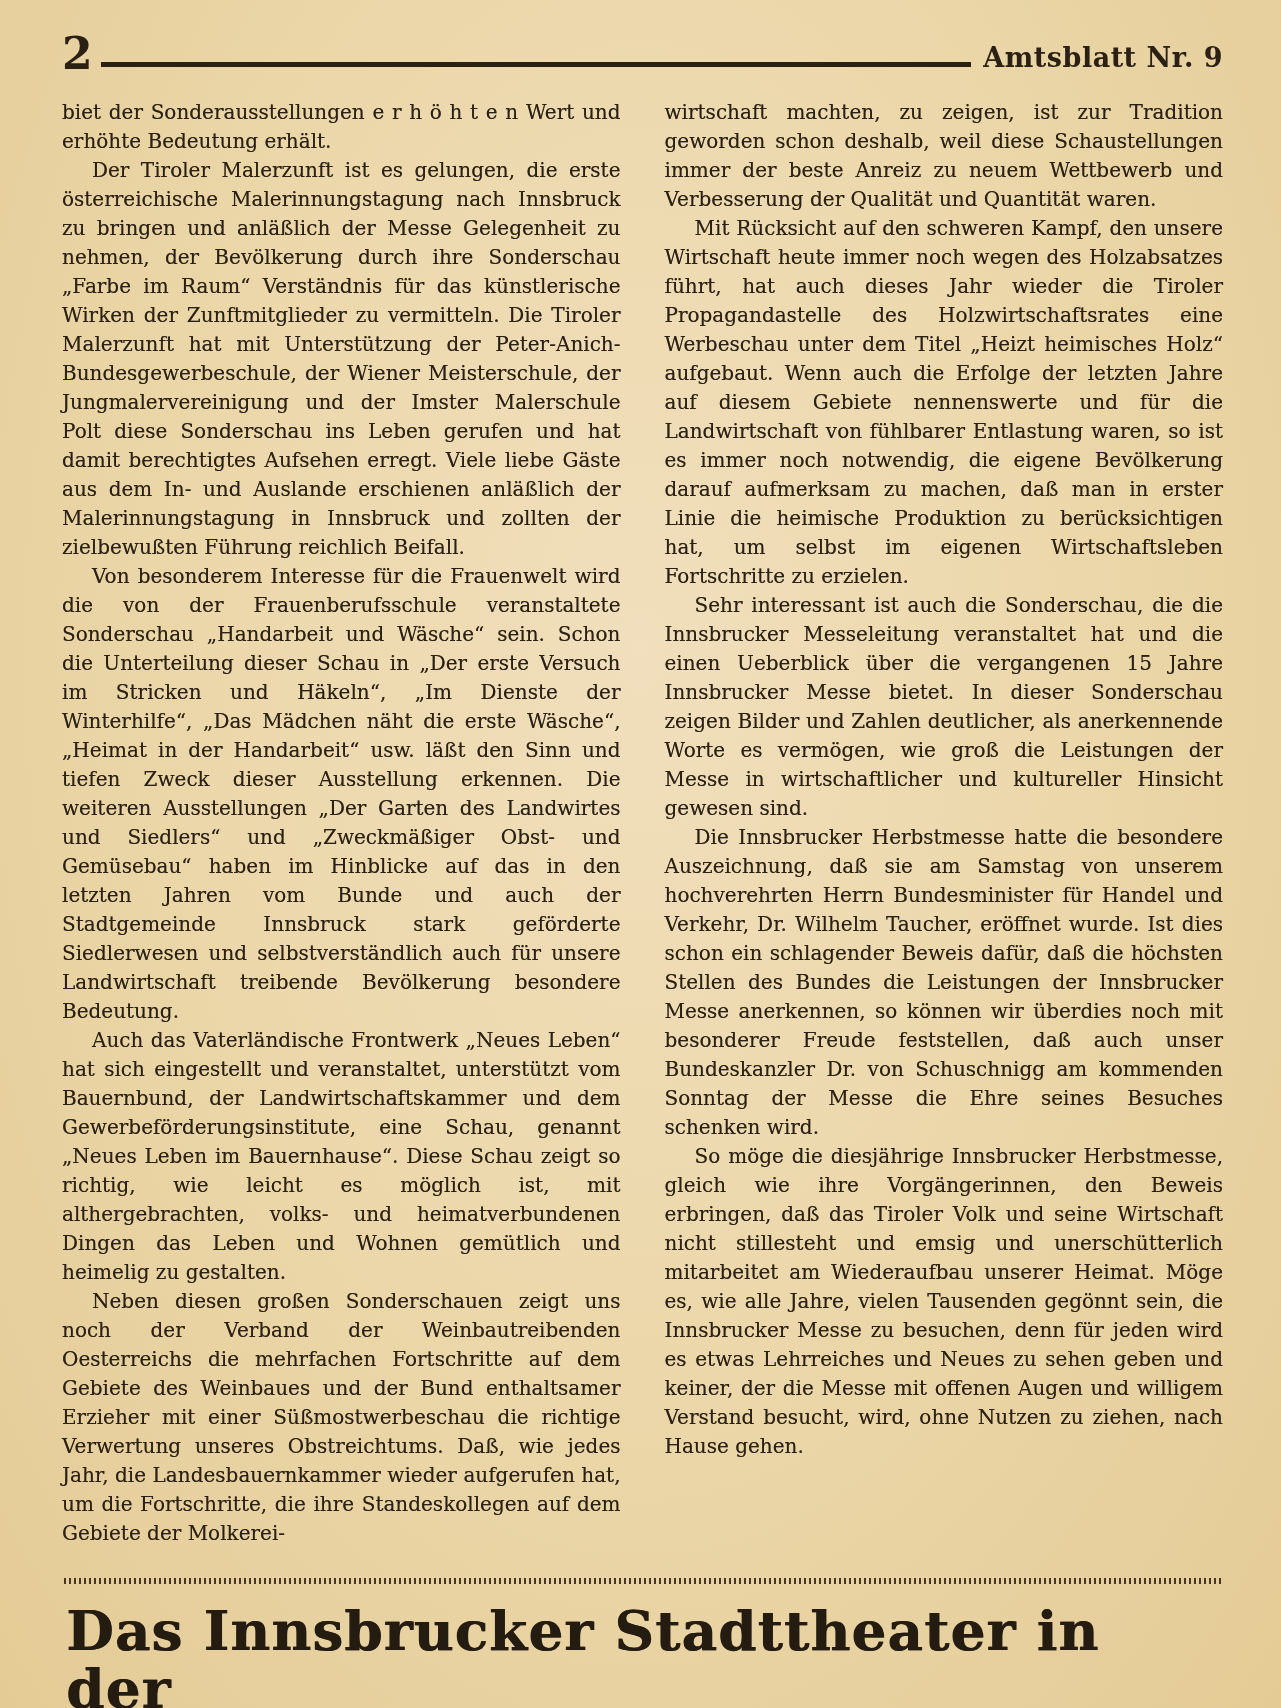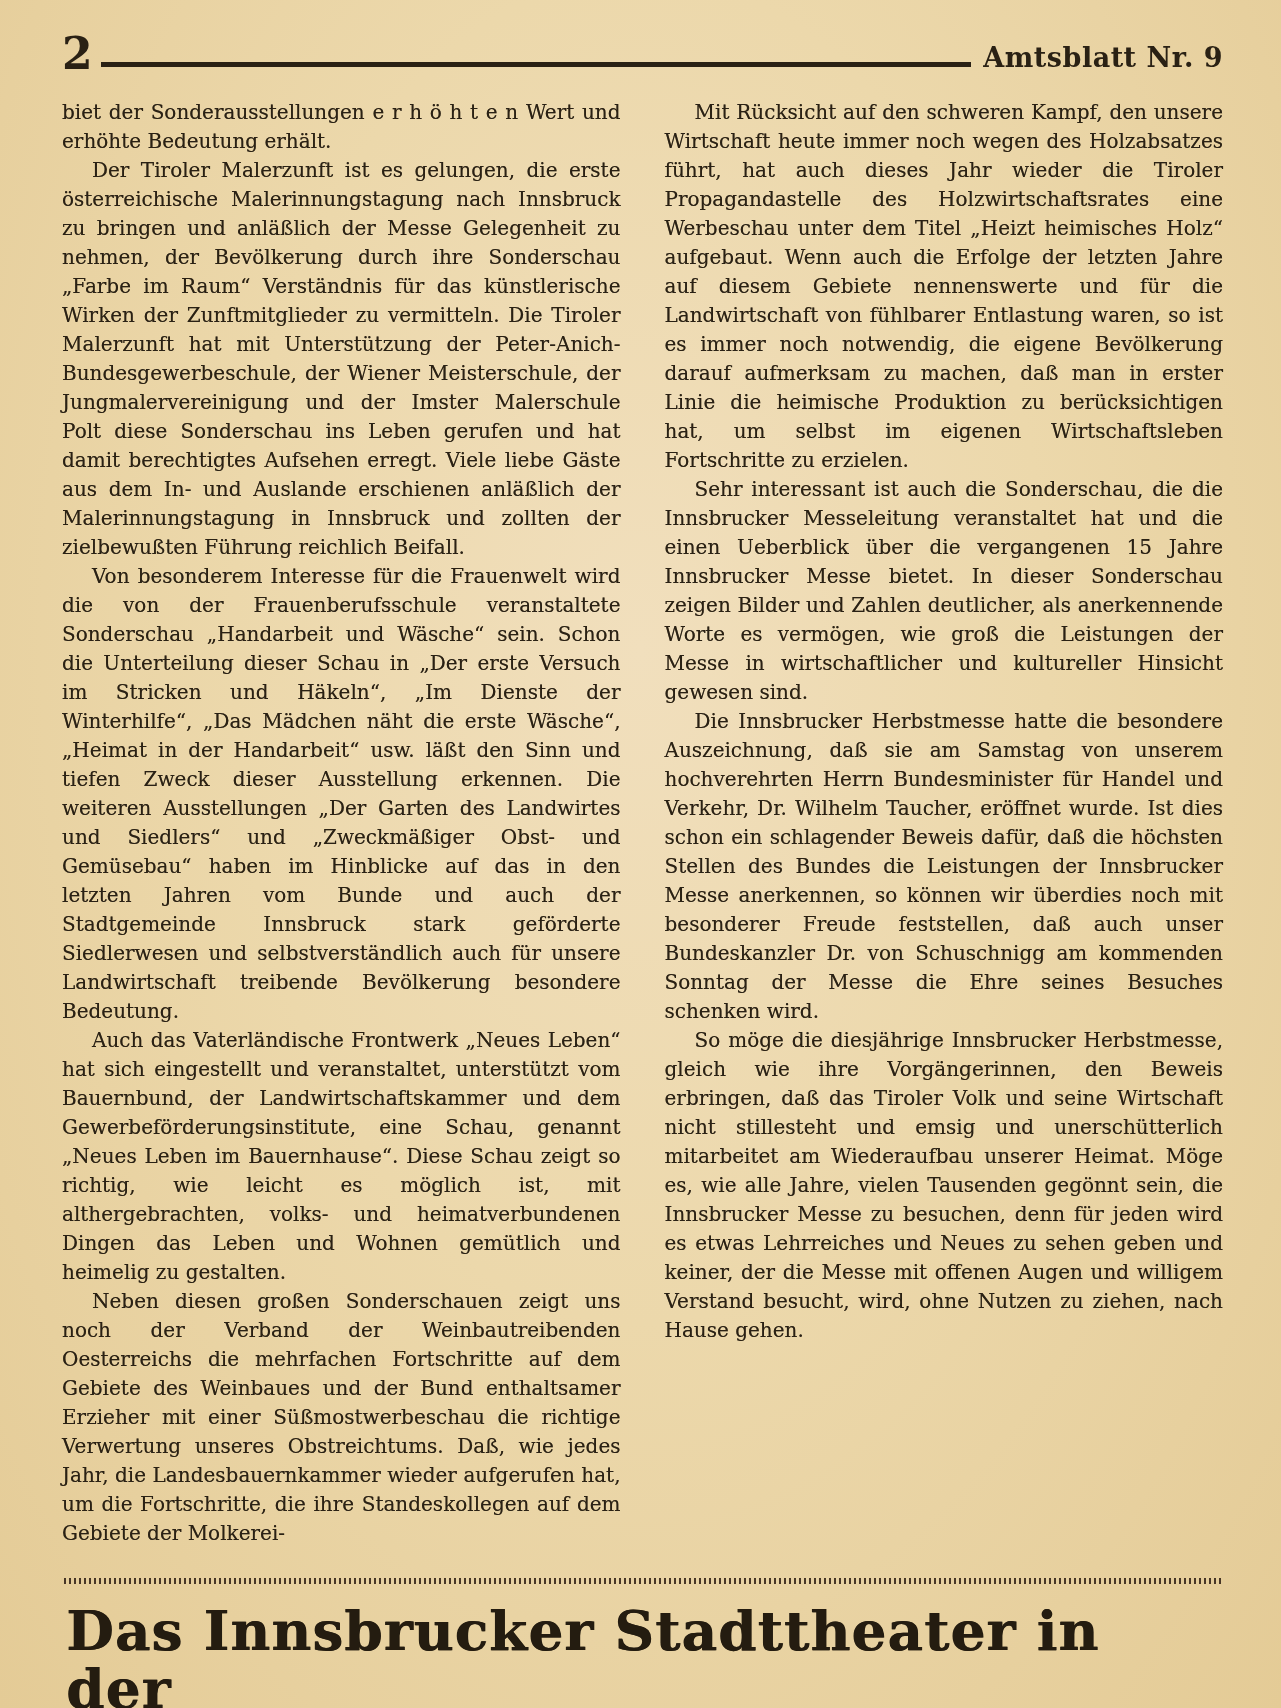--- a/index.html
+++ b/index.html
@@ -49,20 +49,21 @@
 
   <section class="two-col">
     <div class="col">
       <p class="para cont">biet der Sonderausstellungen e r h ö h t e n Wert und erhöhte Bedeutung erhält.</p>
       <p class="para">Der Tiroler Malerzunft ist es gelungen, die erste österreichische Malerinnungstagung nach Innsbruck zu bringen und anläßlich der Messe Gelegenheit zu nehmen, der Bevölkerung durch ihre Sonderschau „Farbe im Raum“ Verständnis für das künstlerische Wirken der Zunftmitglieder zu vermitteln. Die Tiroler Malerzunft hat mit Unterstützung der Peter-Anich-Bundesgewerbeschule, der Wiener Meisterschule, der Jungmalervereinigung und der Imster Malerschule Polt diese Sonderschau ins Leben gerufen und hat damit berechtigtes Aufsehen erregt. Viele liebe Gäste aus dem In- und Auslande erschienen anläßlich der Malerinnungstagung in Innsbruck und zollten der zielbewußten Führung reichlich Beifall.</p>
       <p class="para">Von besonderem Interesse für die Frauenwelt wird die von der Frauenberufsschule veranstaltete Sonderschau „Handarbeit und Wäsche“ sein. Schon die Unterteilung dieser Schau in „Der erste Versuch im Stricken und Häkeln“, „Im Dienste der Winterhilfe“, „Das Mädchen näht die erste Wäsche“, „Heimat in der Handarbeit“ usw. läßt den Sinn und tiefen Zweck dieser Ausstellung erkennen. Die weiteren Ausstellungen „Der Garten des Landwirtes und Siedlers“ und „Zweckmäßiger Obst- und Gemüsebau“ haben im Hinblicke auf das in den letzten Jahren vom Bunde und auch der Stadtgemeinde Innsbruck stark geförderte Siedlerwesen und selbstverständlich auch für unsere Landwirtschaft treibende Bevölkerung besondere Bedeutung.</p>
       <p class="para">Auch das Vaterländische Frontwerk „Neues Leben“ hat sich eingestellt und veranstaltet, unterstützt vom Bauernbund, der Landwirtschaftskammer und dem Gewerbeförderungsinstitute, eine Schau, genannt „Neues Leben im Bauernhause“. Diese Schau zeigt so richtig, wie leicht es möglich ist, mit althergebrachten, volks- und heimatverbundenen Dingen das Leben und Wohnen gemütlich und heimelig zu gestalten.</p>
       <p class="para">Neben diesen großen Sonderschauen zeigt uns noch der Verband der Weinbautreibenden Oesterreichs die mehrfachen Fortschritte auf dem Gebiete des Weinbaues und der Bund enthaltsamer Erzieher mit einer Süßmostwerbeschau die richtige Verwertung unseres Obstreichtums. Daß, wie jedes Jahr, die Landesbauernkammer wieder aufgerufen hat, um die Fortschritte, die ihre Standeskollegen auf dem Gebiete der Molkerei-</p>
     </div>
     <div class="col">
+      <p class="para cont">wirtschaft machten, zu zeigen, ist zur Tradition geworden schon deshalb, weil diese Schaustellungen immer der beste Anreiz zu neuem Wettbewerb und Verbesserung der Qualität und Quantität waren.</p>
       <p class="para">Mit Rücksicht auf den schweren Kampf, den unsere Wirtschaft heute immer noch wegen des Holzabsatzes führt, hat auch dieses Jahr wieder die Tiroler Propagandastelle des Holzwirtschaftsrates eine Werbeschau unter dem Titel „Heizt heimisches Holz“ aufgebaut. Wenn auch die Erfolge der letzten Jahre auf diesem Gebiete nennenswerte und für die Landwirtschaft von fühlbarer Entlastung waren, so ist es immer noch notwendig, die eigene Bevölkerung darauf aufmerksam zu machen, daß man in erster Linie die heimische Produktion zu berücksichtigen hat, um selbst im eigenen Wirtschaftsleben Fortschritte zu erzielen.</p>
       <p class="para">Sehr interessant ist auch die Sonderschau, die die Innsbrucker Messeleitung veranstaltet hat und die einen Ueberblick über die vergangenen 15 Jahre Innsbrucker Messe bietet. In dieser Sonderschau zeigen Bilder und Zahlen deutlicher, als anerkennende Worte es vermögen, wie groß die Leistungen der Messe in wirtschaftlicher und kultureller Hinsicht gewesen sind.</p>
       <p class="para">Die Innsbrucker Herbstmesse hatte die besondere Auszeichnung, daß sie am Samstag von unserem hochverehrten Herrn Bundesminister für Handel und Verkehr, Dr. Wilhelm Taucher, eröffnet wurde. Ist dies schon ein schlagender Beweis dafür, daß die höchsten Stellen des Bundes die Leistungen der Innsbrucker Messe anerkennen, so können wir überdies noch mit besonderer Freude feststellen, daß auch unser Bundeskanzler Dr. von Schuschnigg am kommenden Sonntag der Messe die Ehre seines Besuches schenken wird.</p>
       <p class="para">So möge die diesjährige Innsbrucker Herbstmesse, gleich wie ihre Vorgängerinnen, den Beweis erbringen, daß das Tiroler Volk und seine Wirtschaft nicht stillesteht und emsig und unerschütterlich mitarbeitet am Wiederaufbau unserer Heimat. Möge es, wie alle Jahre, vielen Tausenden gegönnt sein, die Innsbrucker Messe zu besuchen, denn für jeden wird es etwas Lehrreiches und Neues zu sehen geben und keiner, der die Messe mit offenen Augen und willigem Verstand besucht, wird, ohne Nutzen zu ziehen, nach Hause gehen.</p>
     </div>
   </section>
 
   <div class="hatch"></div>
 
   <section>

